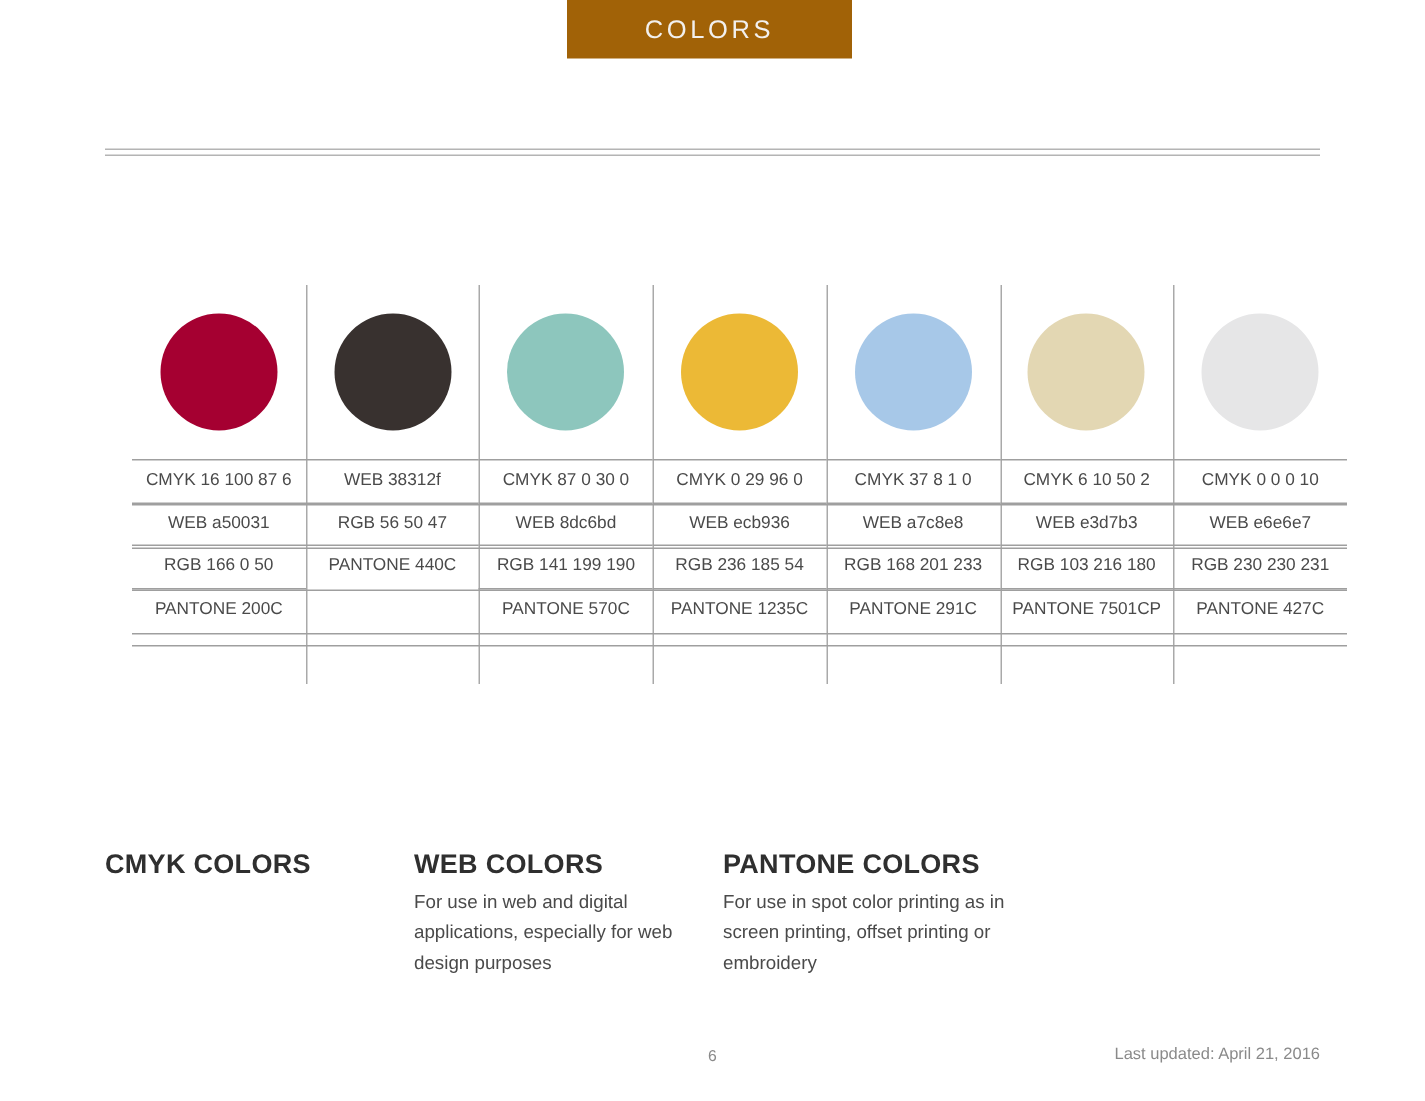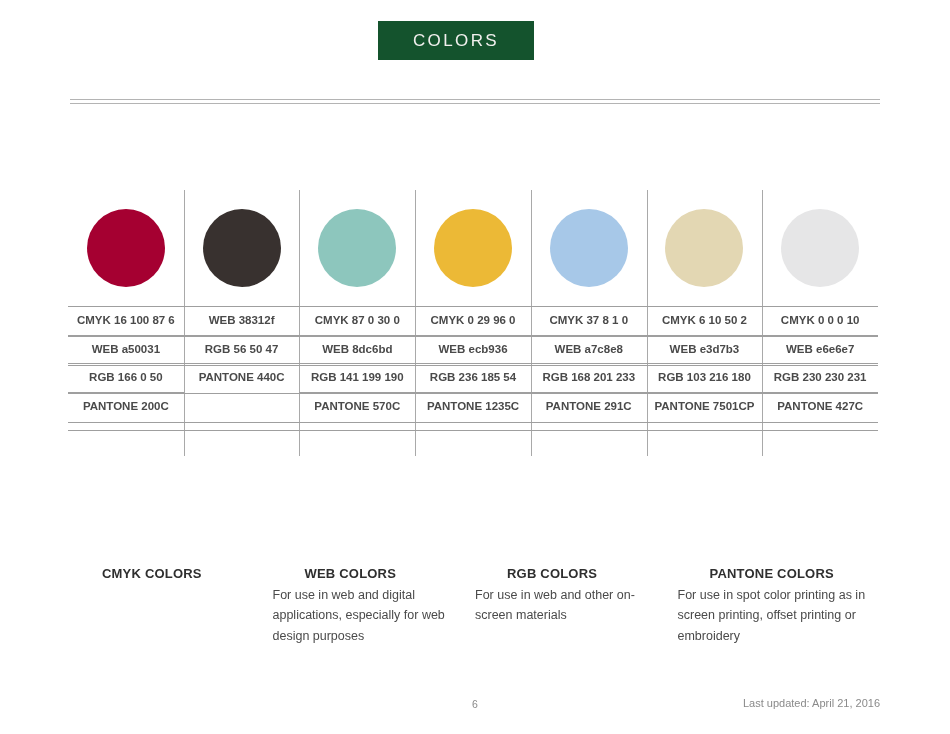--- a/index.html
+++ b/index.html
@@ -15,27 +15,26 @@
     font-family: "Liberation Sans", sans-serif;
     color: #3b3b3b;
     -webkit-font-smoothing: antialiased;
   }
 
   
   .title-banner {
     position: absolute;
     left: 378px;
     top: 0;
-    width: 156px;
+    width: 190px;
     height: 39px;
-    background: #14532d;
+    background: #a16207;
     display: flex;
     align-items: center;
     justify-content: center;
-    margin-top: 21px;
   }
   .title-banner .title-text {
     color: #f2f0ee;
     font-size: 17px;
     letter-spacing: 2.4px;
     font-weight: 400;
   }
 
   
   .double-rule {
@@ -51,25 +50,24 @@
     width: 100%;
     height: 1px;
     background: #b4b4b4;
   }
   .double-rule .rule-line.top { top: 0; }
   .double-rule .rule-line.bottom { top: 4px; }
 
   
   .palette {
     position: absolute;
-    left: 68px;
+    left: 88px;
     top: 190px;
     width: 810px;
     height: 266px;
-    font-weight: bold;
   }
   .palette-grid {
     position: absolute;
     inset: 0;
     display: flex;
   }
   .swatch-col {
     flex: 1 1 0;
     position: relative;
     display: flex;
@@ -135,26 +133,25 @@
     top: 566px;
     width: 810px;
     display: flex;
   }
   .legend-item {
     width: 206px;
     padding-right: 14px;
     box-sizing: border-box;
   }
   .legend-title {
-    font-size: 13px;
+    font-size: 18px;
     font-weight: bold;
     color: #2f2f2f;
     letter-spacing: 0.2px;
     margin-bottom: 4px;
-    margin-left: 32px;
   }
   .legend-desc {
     font-size: 12.5px;
     color: #4a4a4a;
     line-height: 1.62;
   }
 
   
   .footer-page {
     position: absolute;
@@ -260,23 +257,19 @@
 
 <div class="legend" id="legend">
     <div class="legend-item">
       <div class="legend-title">CMYK COLORS</div>
     </div>
     <div class="legend-item">
       <div class="legend-title">WEB COLORS</div>
       <div class="legend-desc">For use in web and digital applications, especially for web design purposes</div>
     </div>
     <div class="legend-item">
-      <div class="legend-title">RGB COLORS</div>
-      <div class="legend-desc">For use in web and other on-screen materials</div>
-    </div>
-    <div class="legend-item">
       <div class="legend-title">PANTONE COLORS</div>
       <div class="legend-desc">For use in spot color printing as in screen printing, offset printing or embroidery</div>
     </div>
   </div>
 
 <div class="footer-page">6</div>
 <div class="footer-updated">Last updated: April 21, 2016</div>
 
 </body></html>

